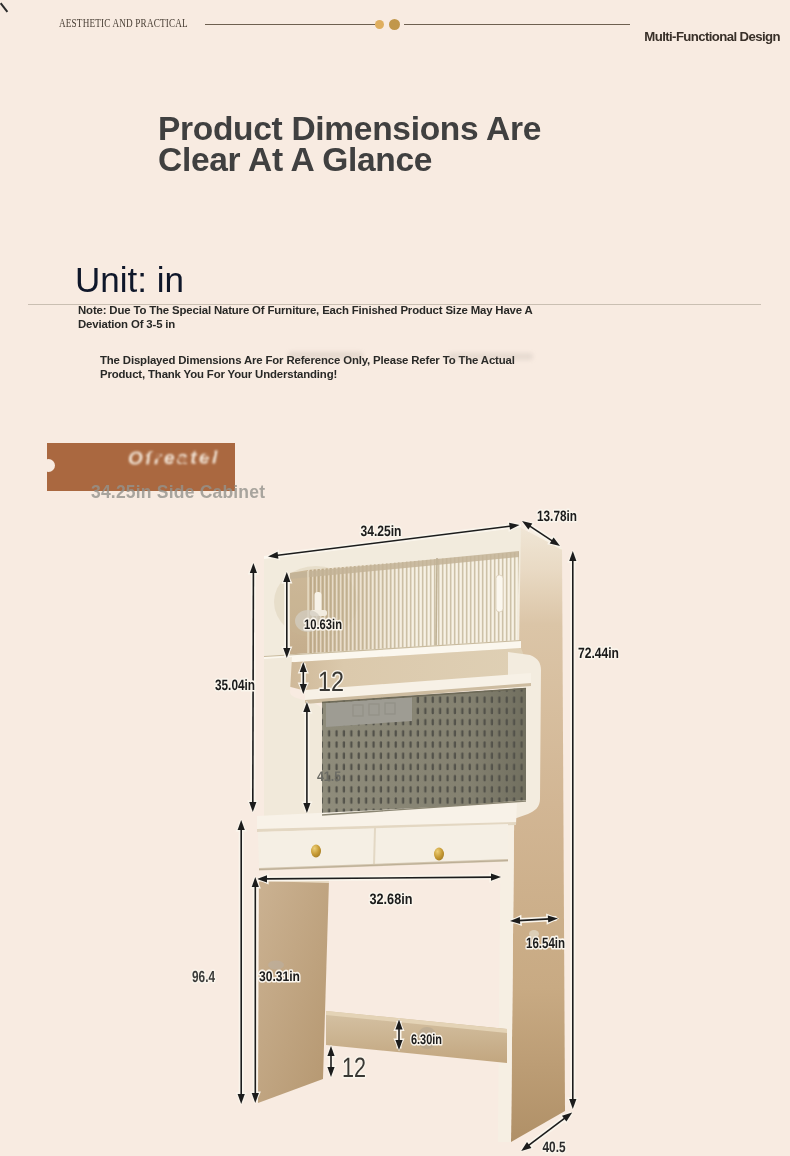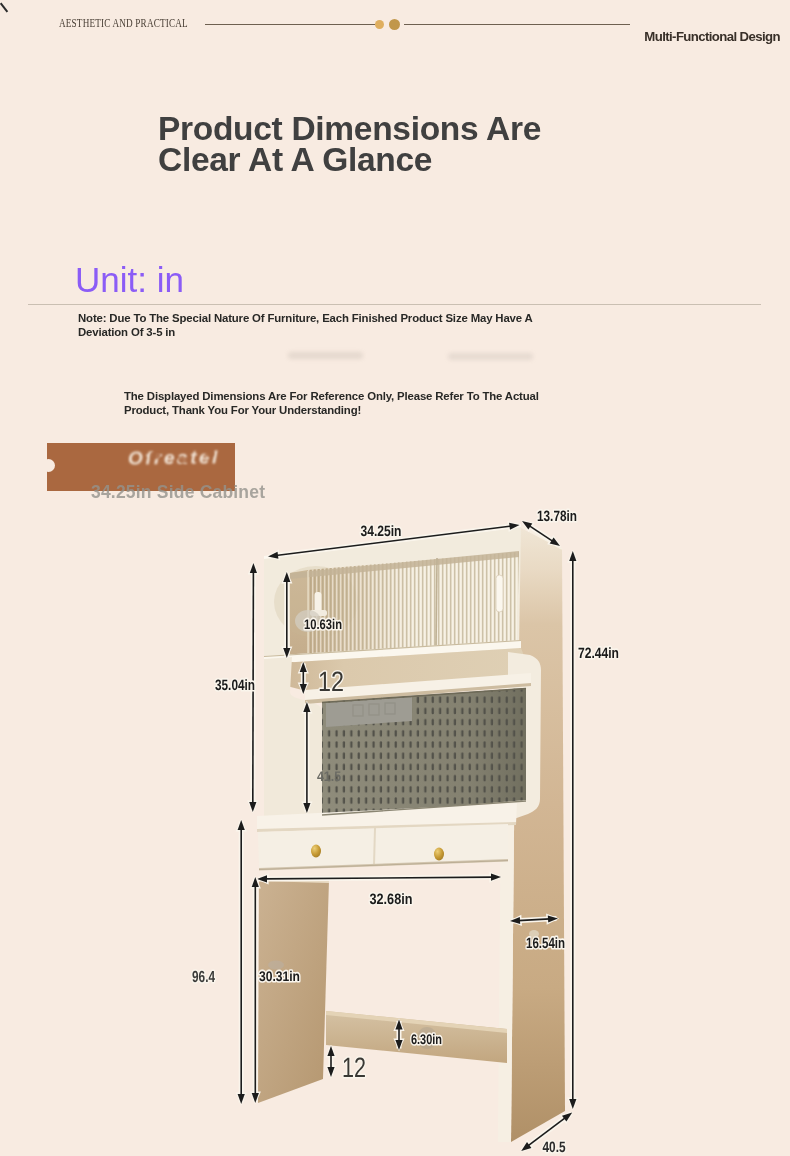--- a/index.html
+++ b/index.html
@@ -19,27 +19,27 @@
 <div class="abs" style="left:375px;top:20px;width:9px;height:9px;border-radius:50%;background:#dfae5e;"></div>
 
 <div class="abs" style="left:389px;top:19px;width:11px;height:11px;border-radius:50%;background:#c1974a;"></div>
 
 <div class="abs" style="left:404px;top:24px;width:226px;height:1px;background:#6e6050;"></div>
 
 <div class="abs" style="right:10px;top:17px;font-size:13.2px;font-weight:bold;color:#382f28;white-space:nowrap;letter-spacing:-0.6px;margin-top:12px;">Multi-Functional Design</div>
 
 <div class="abs" style="left:158px;top:114px;font-size:33.5px;line-height:30.5px;font-weight:bold;color:#404040;letter-spacing:-0.3px;">Product Dimensions Are<br>Clear At A Glance</div>
 
-<div class="abs" style="left:75px;top:260px;font-size:35px;color:#8b5cf6;">Unit: in</div>
+<div class="abs" style="left:75px;top:260px;font-size:35px;color:#0f172a;">Unit: in</div>
 
 <div class="abs" style="left:28px;top:304px;width:733px;height:1px;background:#cabfb2;"></div>
 
-<div class="abs" style="left:78px;top:312px;width:468px;font-size:11.4px;line-height:13.5px;color:#282826;font-weight:bold;letter-spacing:-0.15px;">Note: Due To The Special Nature Of Furniture, Each Finished Product Size May Have A Deviation Of 3-5 in</div>
-
-<div class="abs" style="left:124px;top:354px;width:430px;font-size:11.4px;line-height:13.5px;color:#282826;font-weight:bold;letter-spacing:-0.15px;margin-top:36px;">The Displayed Dimensions Are For Reference Only, Please Refer To The Actual Product, Thank You For Your Understanding!</div>
+<div class="abs" style="left:78px;top:304px;width:468px;font-size:11.4px;line-height:13.5px;color:#282826;font-weight:bold;letter-spacing:-0.15px;">Note: Due To The Special Nature Of Furniture, Each Finished Product Size May Have A Deviation Of 3-5 in</div>
+
+<div class="abs" style="left:100px;top:354px;width:430px;font-size:11.4px;line-height:13.5px;color:#282826;font-weight:bold;letter-spacing:-0.15px;">The Displayed Dimensions Are For Reference Only, Please Refer To The Actual Product, Thank You For Your Understanding!</div>
 
 <div class="abs" style="left:288px;top:352px;width:75px;height:7px;background:rgba(130,122,112,0.16);filter:blur(2px);border-radius:4px;"></div>
 
 <div class="abs" style="left:448px;top:353px;width:85px;height:7px;background:rgba(130,122,112,0.14);filter:blur(2px);border-radius:4px;"></div>
 
 <div class="abs" style="left:47px;top:443px;width:188px;height:48px;background:#aa6840;"></div>
 
 <div class="abs" style="left:42px;top:459px;width:13px;height:13px;border-radius:50%;background:#f8ebe1;"></div>
 
 <div class="abs" style="left:55px;top:482px;font-size:17.5px;font-weight:bold;color:rgba(148,146,140,0.8);letter-spacing:0.2px;padding-left:36px;">34.25in Side Cabinet</div>

